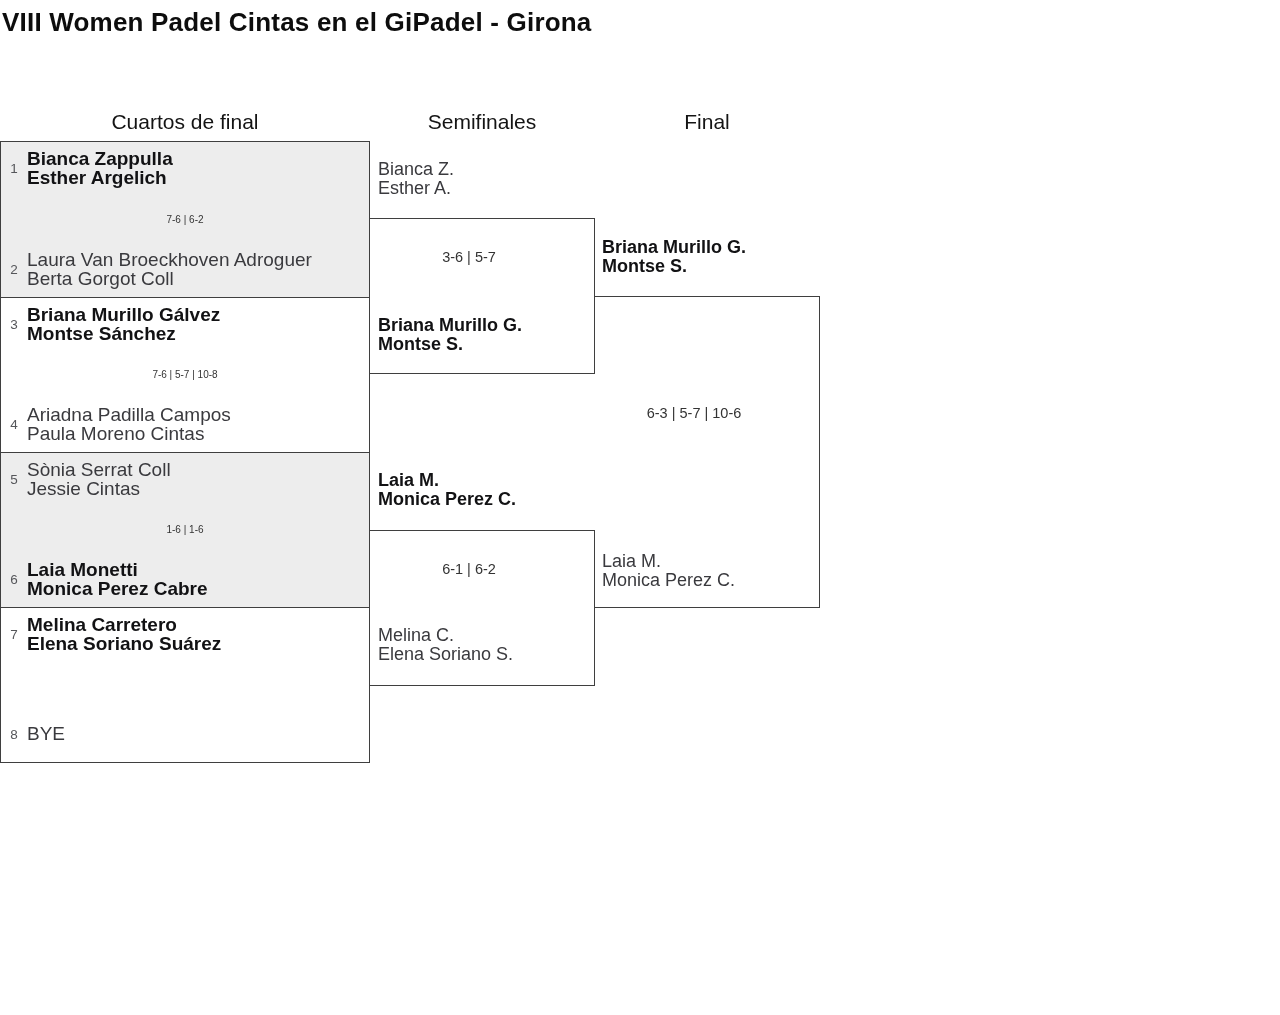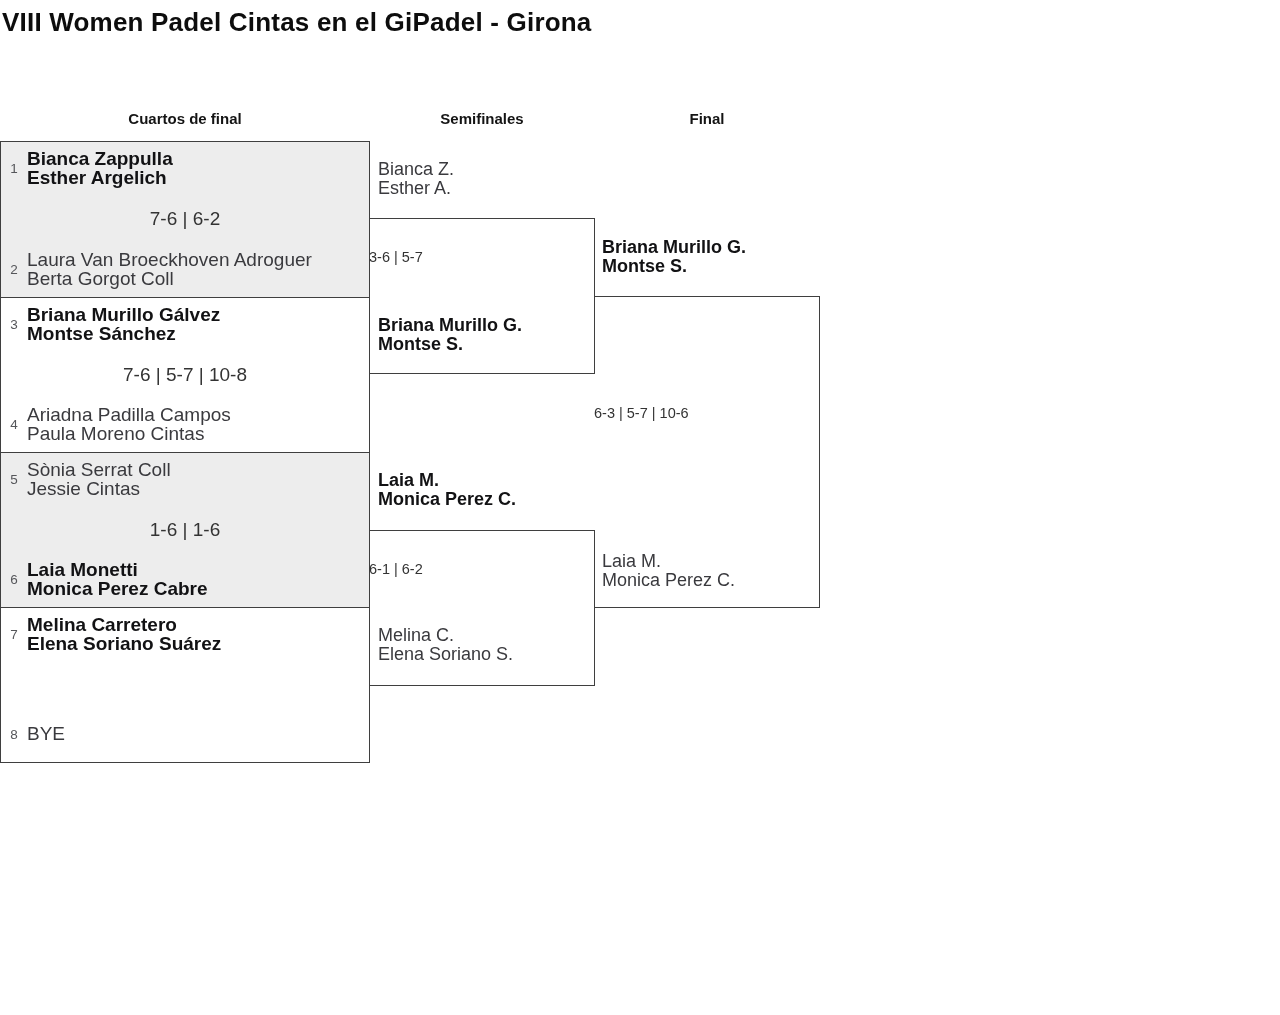--- a/index.html
+++ b/index.html
@@ -20,21 +20,21 @@
   .page{position:relative;width:1280px;height:1015px;}
 
   .title{
     position:absolute;left:2px;top:6px;
     font-size:26px;line-height:33px;font-weight:700;
     color:#0d0d0d;letter-spacing:0.2px;white-space:nowrap;
   }
 
   .round-header{
     position:absolute;top:110px;text-align:center;
-    font-size:15px;font-weight:700;color:#141414;
+    font-size:21px;font-weight:400;color:#141414;
   }
   .round-header.qf{left:0;width:370px;}
   .round-header.sf{left:369px;width:226px;}
   .round-header.fi{left:594px;width:226px;}
 
   
   .qf-box{
     position:absolute;left:0;top:141px;width:370px;height:622px;
     border:1px solid var(--border);
     display:flex;flex-direction:column;
@@ -48,21 +48,21 @@
   .team-row{display:flex;align-items:center;min-height:37px;}
   .seed{
     flex:0 0 26px;width:26px;text-align:center;
     font-size:13.5px;color:var(--seed);
   }
   .names{font-size:19px;line-height:18.5px;color:var(--name);}
   .name{min-height:0;}
   .name.winner{font-weight:700;color:var(--winner);}
   .score-row{
     flex:1;display:flex;align-items:center;justify-content:center;
-    font-size:19px;color:var(--score);
+    font-size:10px;color:var(--score);
   }
 
   
   .conn-box{
     position:absolute;
     border:1px solid var(--border);border-left:none;
     background:transparent;
   }
   #sf-box-1{left:369px;top:218px;width:226px;height:156px;}
   #sf-box-2{left:369px;top:530px;width:226px;height:156px;}
@@ -73,21 +73,21 @@
     color:var(--name);white-space:nowrap;
   }
   #sf1-top{left:378px;top:160px;}
   #sf1-bottom{left:378px;top:316px;}
   #sf2-top{left:378px;top:471px;}
   #sf2-bottom{left:378px;top:626px;}
   #final-top{left:602px;top:238px;}
   #final-bottom{left:602px;top:552px;}
 
   .bracket-score{
-    position:absolute;width:200px;text-align:left;
+    position:absolute;width:200px;text-align:center;
     font-size:14.5px;color:var(--score);
   }
   #sf1-score{left:369px;top:249px;}
   #sf2-score{left:369px;top:561px;}
   #final-score{left:594px;top:405px;}
 </style>
 </head>
 <body>
 
 <div class="page">

